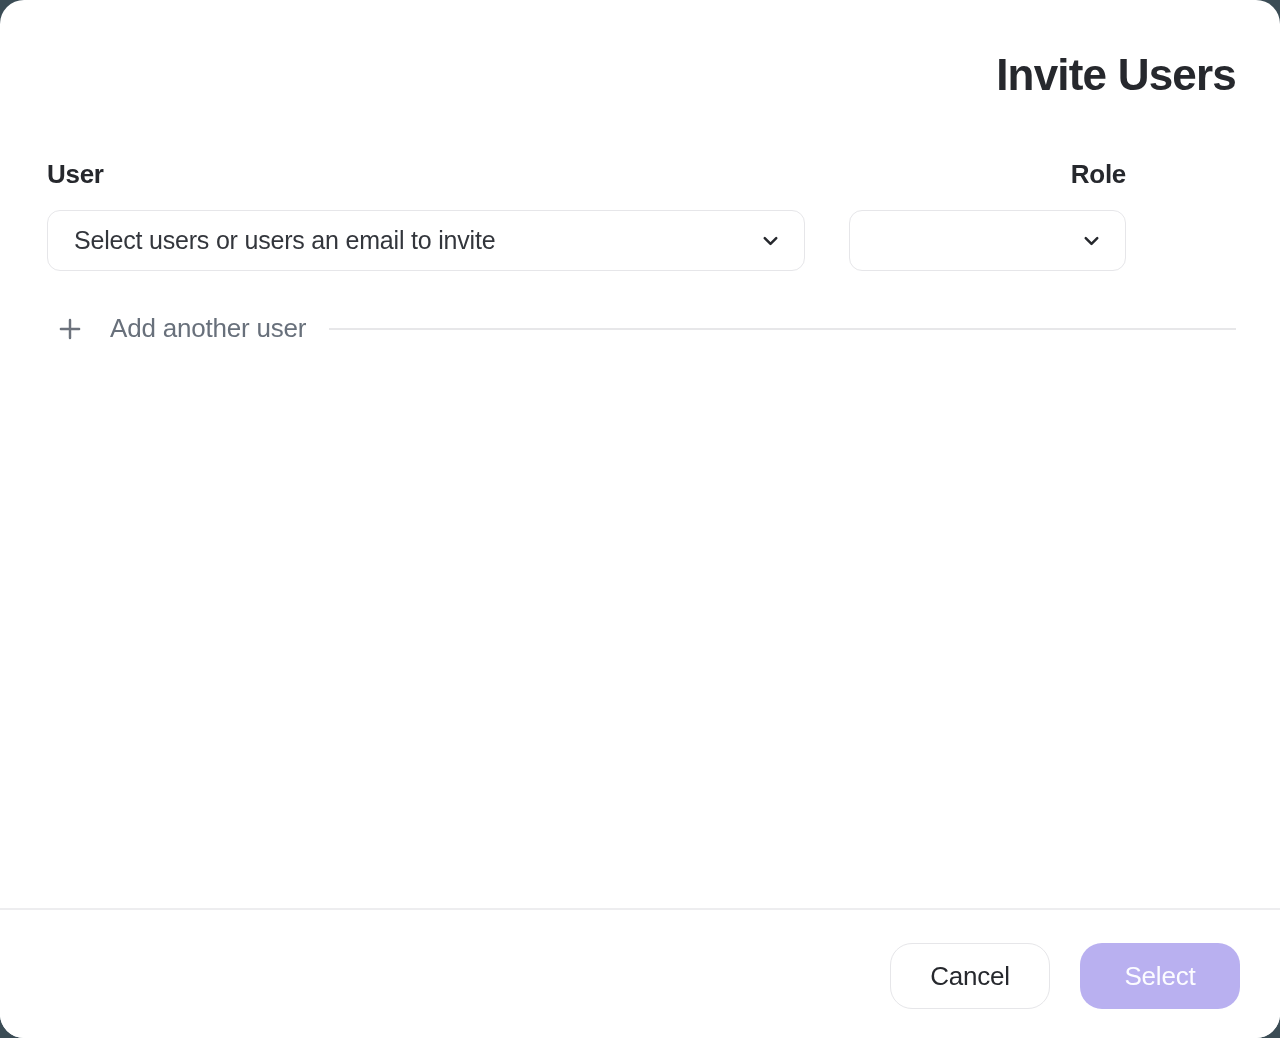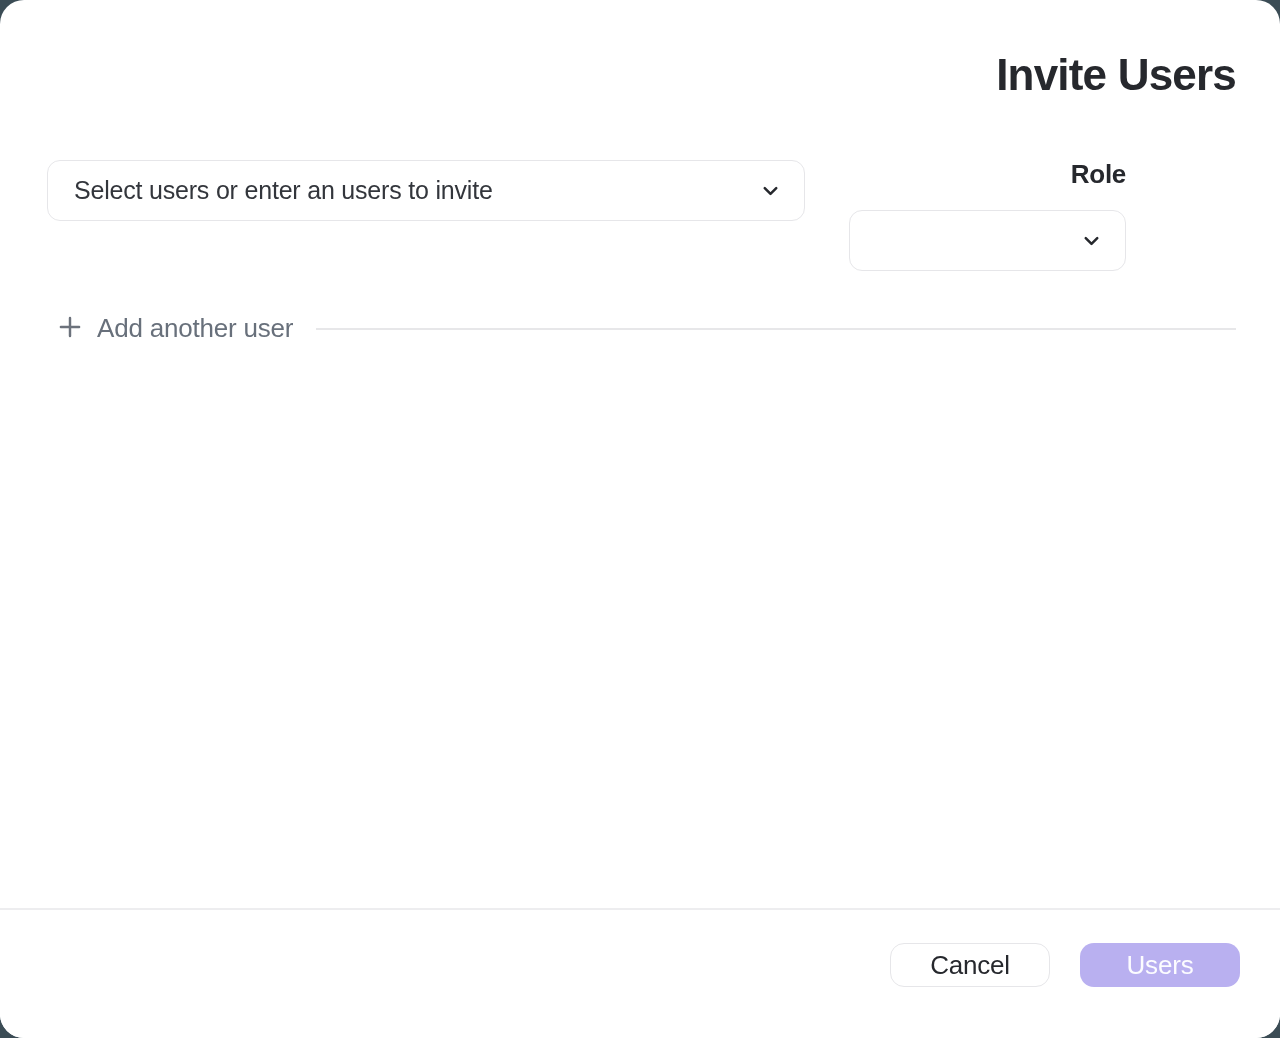--- a/index.html
+++ b/index.html
@@ -70,22 +70,22 @@
     align-items: center;
     flex: 0 0 auto;
   }
   .add-row {
     display: flex;
     align-items: center;
     margin-top: 42px;
   }
   .add-btn {
     display: flex;
-    align-items: flex-start;
-    gap: 13px;
+    align-items: center;
+    gap: 26px;
     background: none;
     border: none;
     padding: 0 0 0 9px;
     cursor: pointer;
     font-family: "Liberation Sans", sans-serif;
   }
   .add-label {
     font-size: 26px;
     letter-spacing: -0.2px;
     color: #68707b;
@@ -105,22 +105,22 @@
     background: #ffffff;
     border-top: 2px solid #ededef;
     display: flex;
     justify-content: flex-end;
     align-items: flex-start;
     gap: 30px;
     padding: 33px 40px 0 0;
   }
   .btn {
     width: 160px;
-    height: 44px;
-    border-radius: 14px;
+    height: 66px;
+    border-radius: 22px;
     font-family: "Liberation Sans", sans-serif;
     font-size: 26px;
     letter-spacing: -0.2px;
     display: flex;
     align-items: center;
     justify-content: center;
     cursor: pointer;
   }
   .btn-cancel {
     background: #ffffff;
@@ -139,22 +139,23 @@
 <body>
 
 <div class="modal" role="dialog">
   <div class="content">
 
     <h1 class="dialog-title">Invite Users</h1>
 
     <div class="form-row">
 
       <div class="field-user">
+        <div class="field-label">User</div>
         <div class="select">
-          <span class="select-text">Select users or enter an users to invite</span>
+          <span class="select-text">Select users or users an email to invite</span>
           <span class="chevron">
             <svg width="23" height="23" viewBox="0 0 24 24" fill="none">
               <path d="M6 9.5l6 6 6-6" stroke="#26282d" stroke-width="2.6" stroke-linecap="round" stroke-linejoin="round"></path>
             </svg>
           </span>
         </div>
       </div>
 
       <div class="field-role">
         <div class="field-label">Role</div>
@@ -179,15 +180,15 @@
         </span>
         <span class="add-label">Add another user</span>
       </button>
       <div class="add-divider"></div>
     </div>
 
   </div>
 
   <div class="footer">
     <button class="btn btn-cancel" type="button">Cancel</button>
-    <button class="btn btn-invite" type="button">Users</button>
+    <button class="btn btn-invite" type="button">Select</button>
   </div>
 </div>
 
 </body></html>

